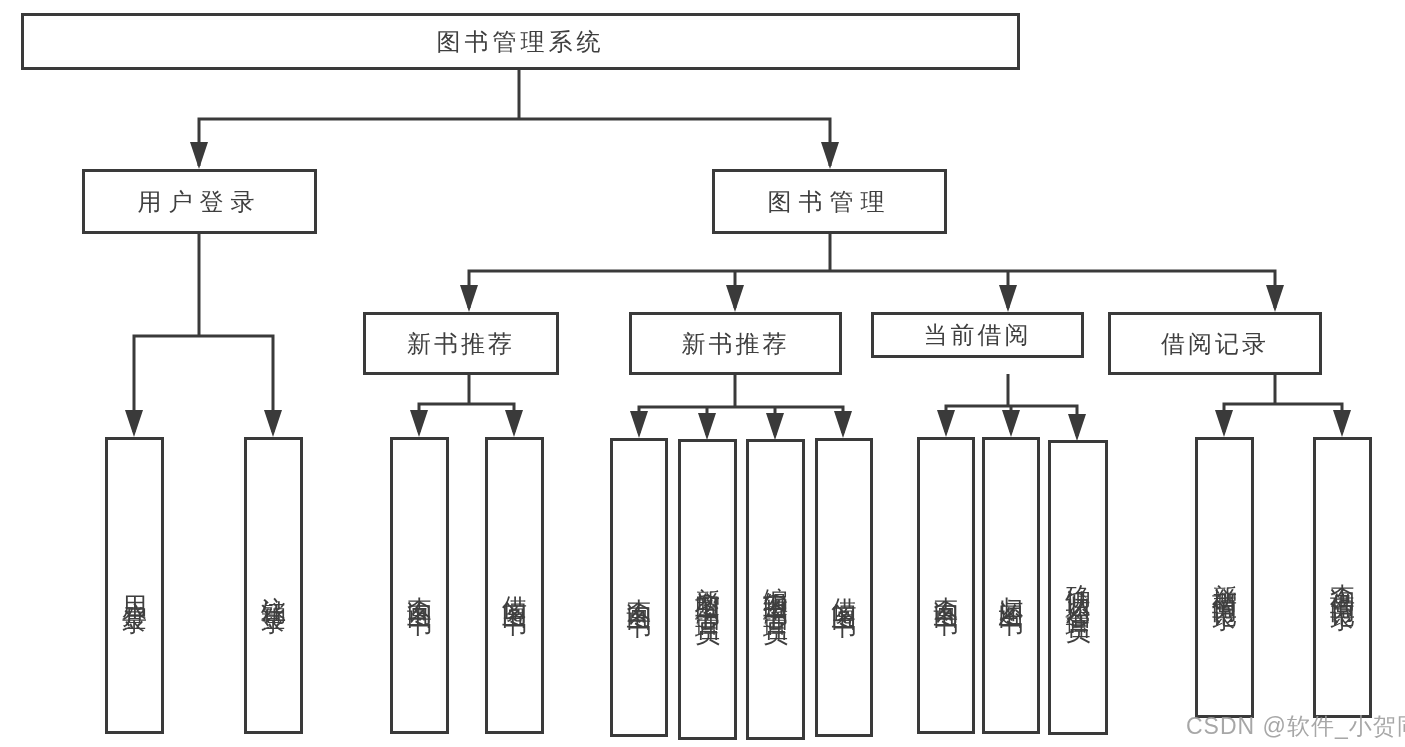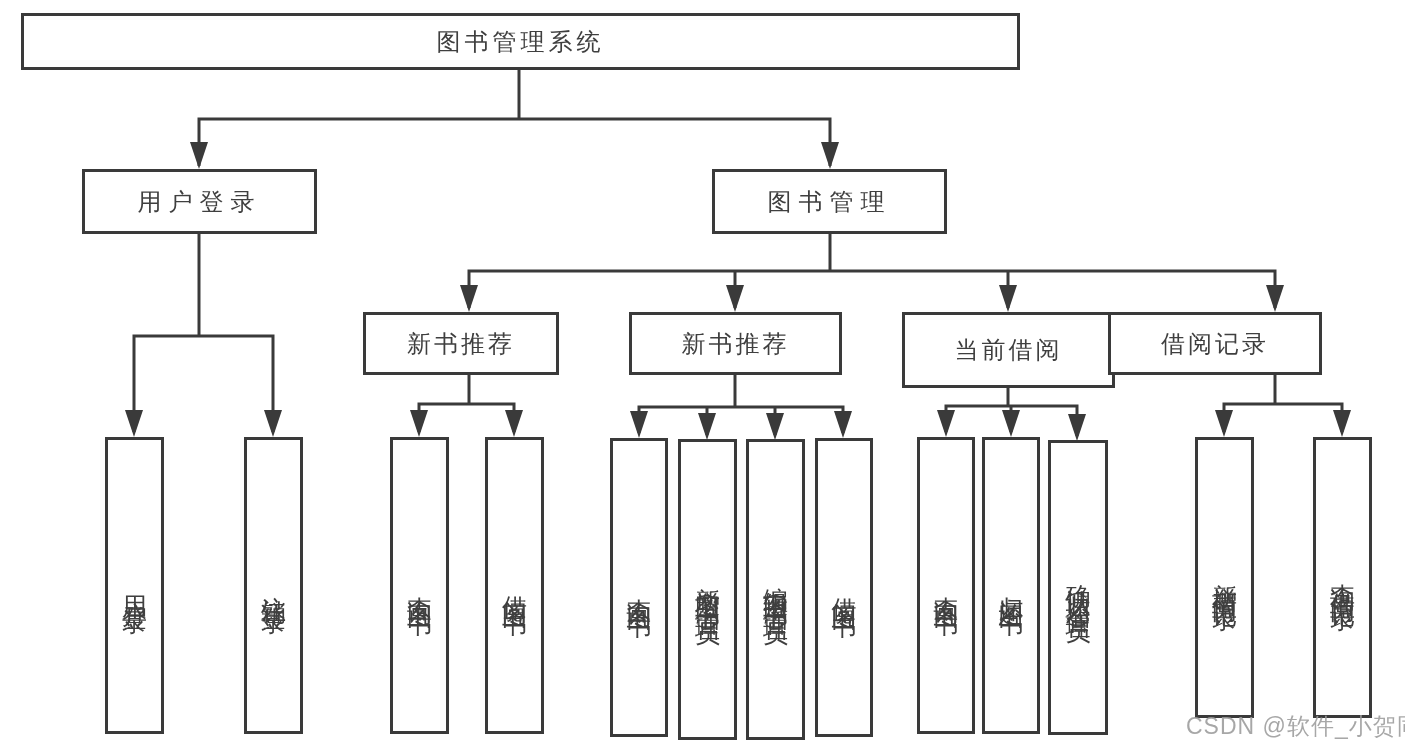--- a/index.html
+++ b/index.html
@@ -103,21 +103,21 @@
     </g>
   </svg>
 
   <div class="box hbox root-box" style="left:21px;top:13px;width:999px;height:57px">图书管理系统</div>
 
   <div class="box hbox lvl2" style="left:82px;top:169px;width:235px;height:65px">用户登录</div>
   <div class="box hbox lvl2" style="left:712px;top:169px;width:235px;height:65px">图书管理</div>
 
   <div class="box hbox lvl3" style="left:363px;top:312px;width:196px;height:63px">新书推荐</div>
   <div class="box hbox lvl3" style="left:629px;top:312px;width:213px;height:63px">新书推荐</div>
-  <div class="box hbox lvl3" style="left:902px;top:312px;width:213px;height:76px">当前借阅</div>
+  <div class="box hbox lvl3" style="left:871px;top:312px;width:213px;height:46px">当前借阅</div>
   <div class="box hbox lvl3" style="left:1108px;top:312px;width:214px;height:63px">借阅记录</div>
 
   <div class="box vbox" style="left:105px;top:437px;width:59px;height:297px">用户登录</div>
   <div class="box vbox" style="left:244px;top:437px;width:59px;height:297px">注销登录</div>
 
   <div class="box vbox" style="left:390px;top:437px;width:59px;height:297px">查询图书</div>
   <div class="box vbox" style="left:485px;top:437px;width:59px;height:297px">借阅图书</div>
 
   <div class="box vbox" style="left:610px;top:438px;width:58px;height:299px">查询图书</div>
   <div class="box vbox" style="left:678px;top:439px;width:59px;height:301px">新增图书（管理员）</div>

